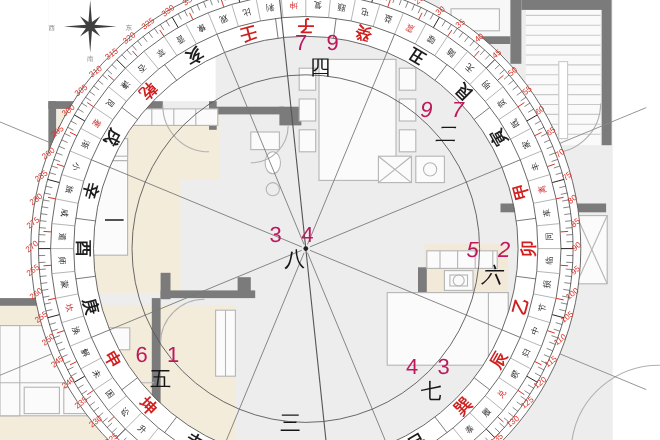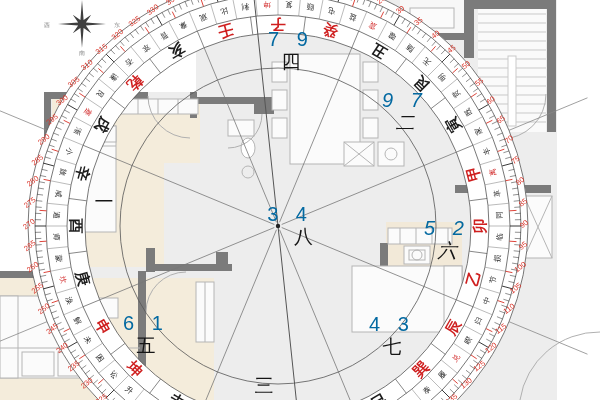--- a/index.html
+++ b/index.html
@@ -1,21 +1,21 @@
 <!DOCTYPE html>
 <html><head>
 <meta charset="utf-8">
 <style>
   html,body{margin:0;padding:0;background:#fff;}
   .stage{position:relative;width:600px;height:400px;overflow:hidden;background:#fff;
          font-family:"Liberation Sans",sans-serif;}
   .stage svg{position:absolute;left:0;top:0;}
   #stars-layer{position:absolute;left:0;top:0;width:600px;height:400px;pointer-events:none;}
   .palace{position:absolute;width:90px;margin-left:-45px;margin-top:-13px;text-align:center;}
-  .palace .digits{font-size:20px;letter-spacing:6px;color:#0369a1;line-height:22px;white-space:pre;}
+  .palace .digits{font-size:20px;letter-spacing:6px;color:#be185d;line-height:22px;white-space:pre;}
   .palace .numeral{font-family:"DejaVu Serif",serif;font-size:19px;color:#151515;line-height:22px;}
 </style>
 </head>
 <body>
 
 <div class="stage">
   <svg id="scene" width="600" height="400" viewBox="0 0 600 400">
     <g id="g-floorplan">
         <rect x="44" y="0" width="513" height="400" fill="#ededed"></rect>
         <rect x="44" y="0" width="152" height="92" fill="#ffffff"></rect>
@@ -649,37 +649,37 @@
     <g id="g-rose">
       <path id="rose-star" fill="#3f3f3f" d="M82.0,0.0L83.6,20.1L91.2,14.8L85.9,22.4L106.0,24.0L85.9,25.6L91.2,33.2L83.6,27.9L82.0,48.0L80.4,27.9L72.8,33.2L78.1,25.6L58.0,24.0L78.1,22.4L72.8,14.8L80.4,20.1Z"></path>
       <text x="82" y="-6" class="rose-lb" font-size="6" fill="#8a8a8a" text-anchor="middle">北</text>
       <text x="82" y="55" font-size="6" fill="#8a8a8a" text-anchor="middle">南</text>
       <text x="117" y="27" font-size="6" fill="#8a8a8a" text-anchor="middle">东</text>
       <text x="47" y="27" font-size="6" fill="#8a8a8a" text-anchor="middle">西</text>
     </g>
   </svg>
 
   <div id="stars-layer">
-    <div class="palace" style="left: 268px; top: 216px; text-align: right;">
+    <div class="palace" style="left: 268px; top: 216px;">
       <div class="digits">3 4</div>
       <div class="numeral">八</div>
     </div>
     <div class="palace" style="left: 291px; top: 41px;">
       <div class="digits">7 9</div>
       <div class="numeral">四</div>
     </div>
     <div class="palace" style="left: 405px; top: 102px; font-style: italic;">
       <div class="digits">9 7</div>
       <div class="numeral">二</div>
     </div>
     <div class="palace" style="left: 447px; top: 230px; font-style: italic;">
       <div class="digits">5 2</div>
       <div class="numeral">六</div>
     </div>
-    <div class="palace" style="left: 392px; top: 326px;">
+    <div class="palace" style="left: 392px; top: 336px;">
       <div class="digits">4 3</div>
       <div class="numeral">七</div>
     </div>
     <div class="palace" style="left: 264px; top: 387px;">
       <div class="numeral">三</div>
     </div>
     <div class="palace" style="left: 146px; top: 325px;">
       <div class="digits">6 1</div>
       <div class="numeral">五</div>
     </div>

